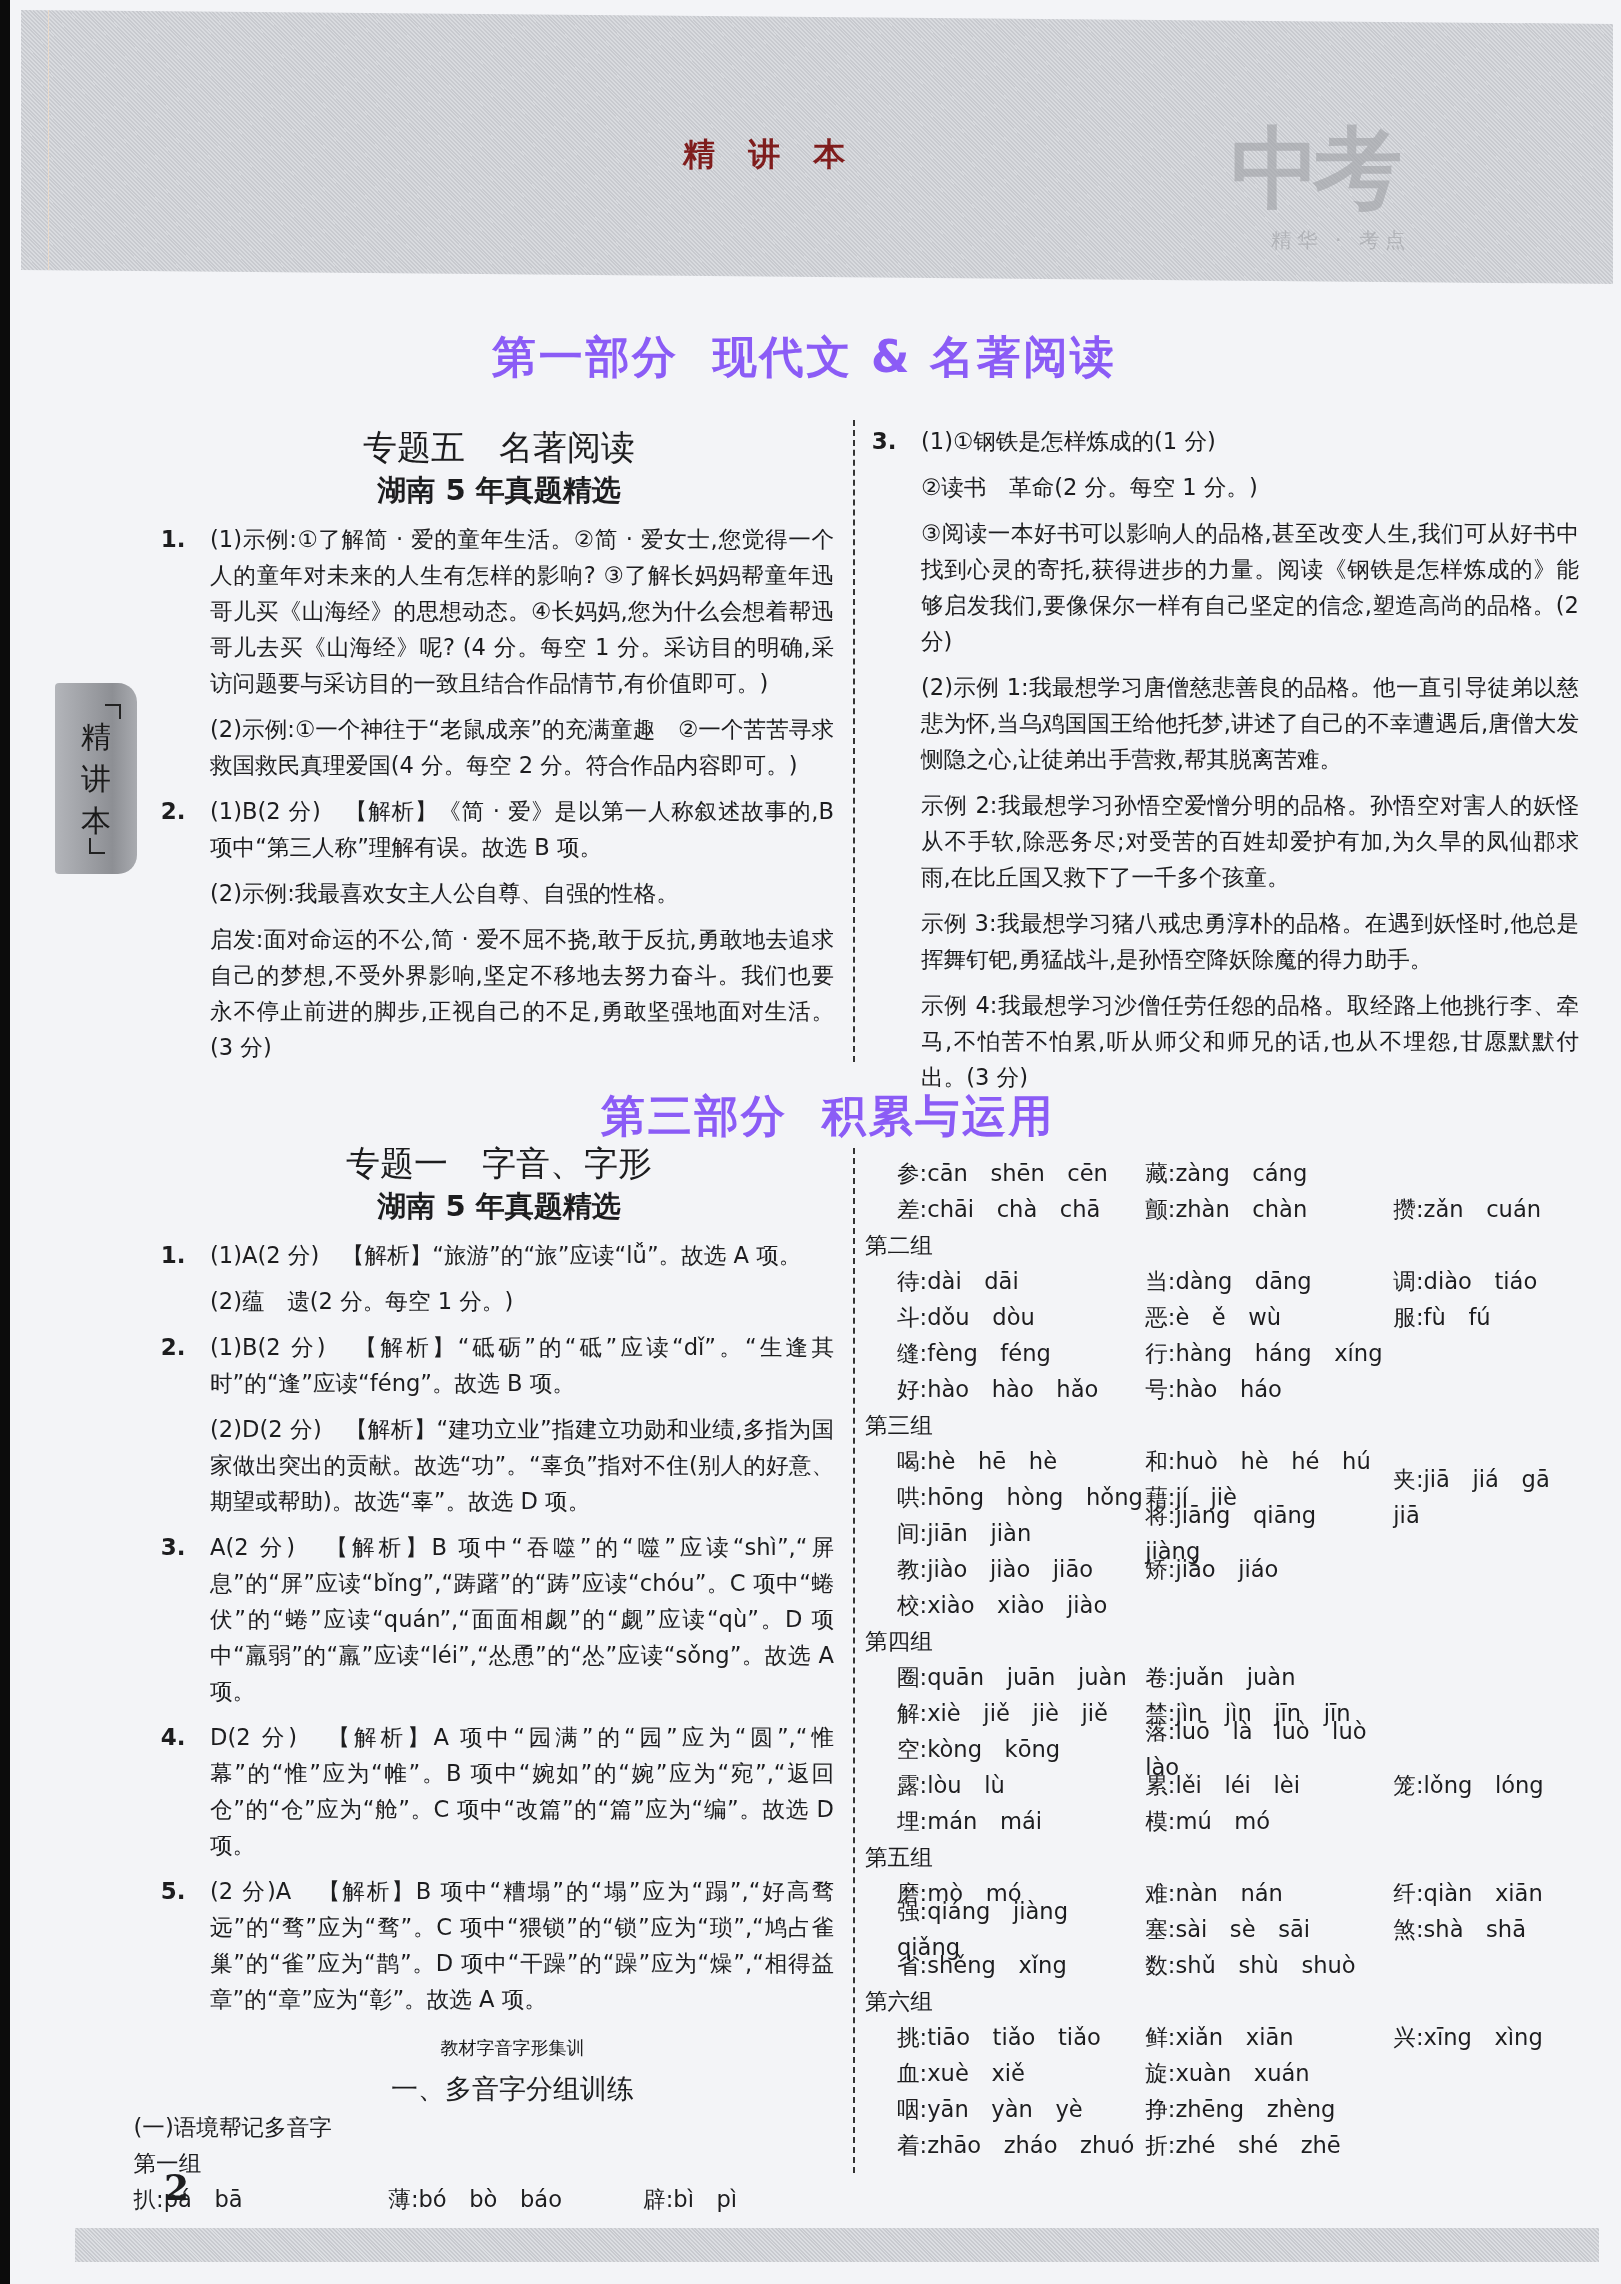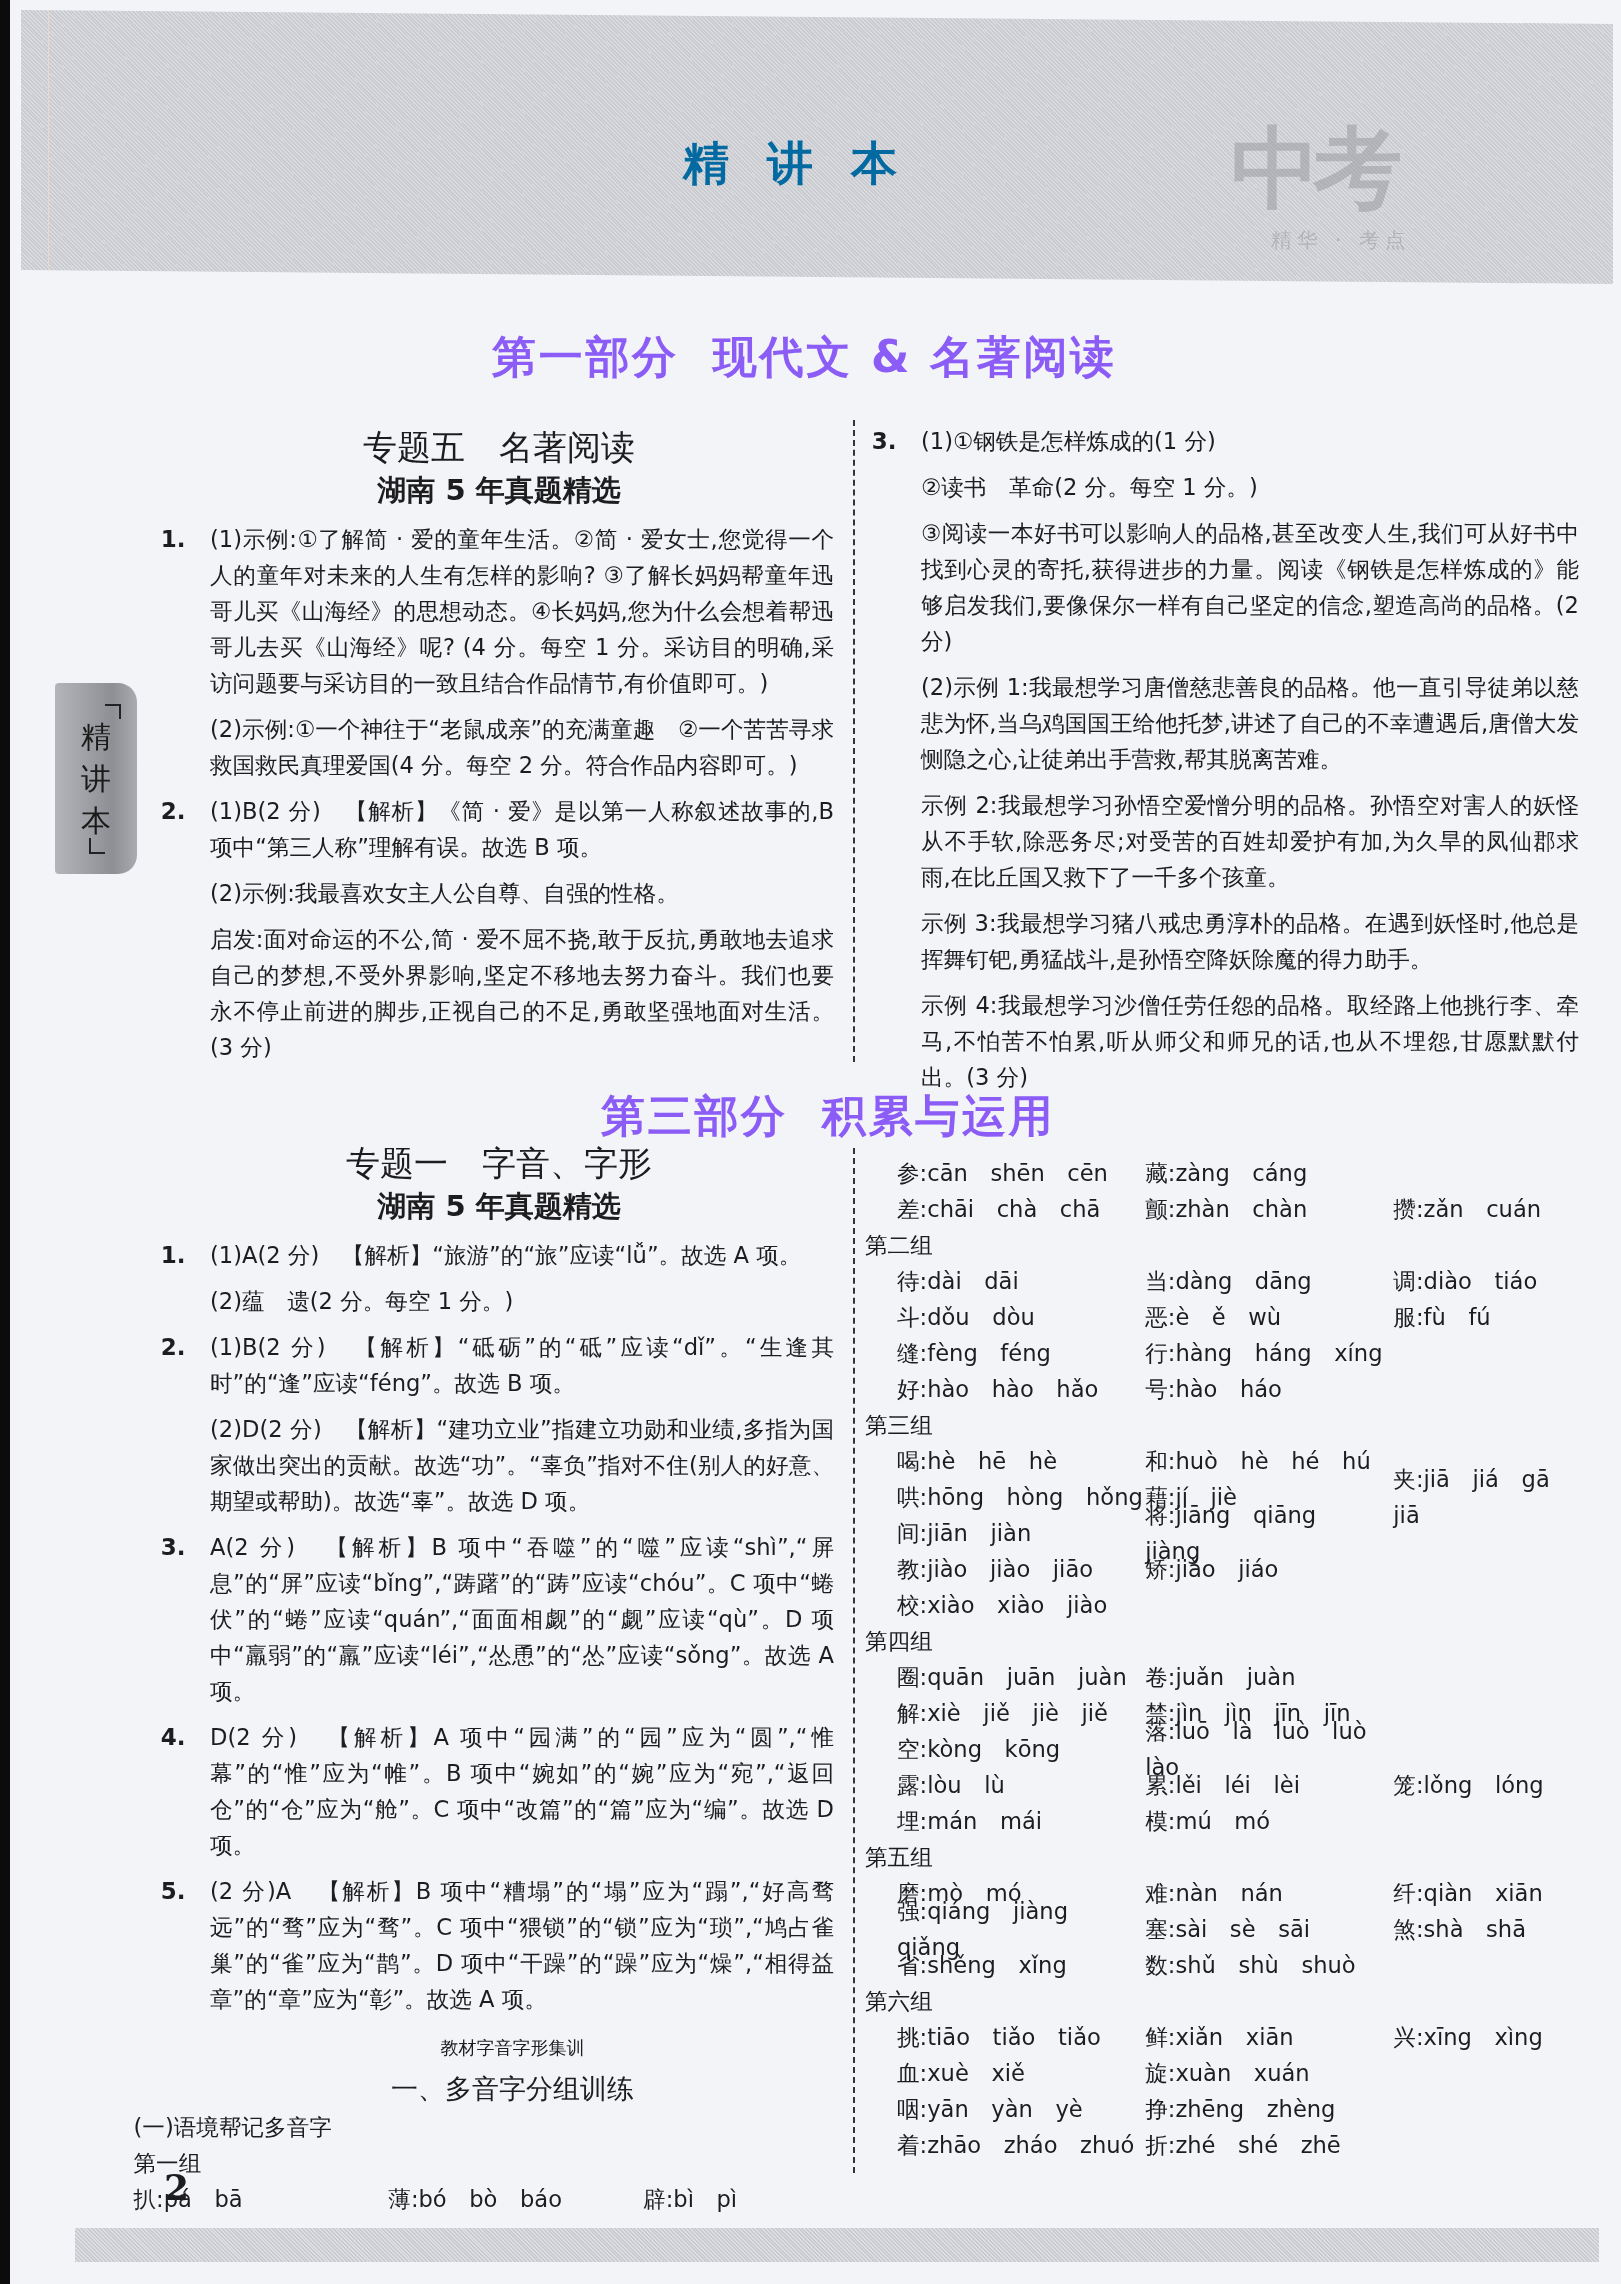--- a/index.html
+++ b/index.html
@@ -10,22 +10,22 @@
     color: #1d1d1f;
   }
   .left-edge { position: absolute; left: 0; top: 0; width: 9.6px; height: 2284px; background: #0c0c0c; }
   .top-band {
     position: absolute; left: 20.5px; top: 9.6px; width: 1592px; height: 260px;
     background: repeating-linear-gradient(45deg, #c8cacf 0 1.4px, #d9dbdf 1.4px 2.7px);
     transform: skewY(0.5deg); transform-origin: left top;
   }
   .top-band-rule { position: absolute; left: 48px; top: 9.6px; width: 1.4px; height: 260px; background: #e9d9c9; }
   .book-title {
-    position: absolute; left: 683px; top: 133px; font-size: 46px; font-weight: bold; letter-spacing: 11px;
-    font-family: "DejaVu Serif", "Liberation Serif", serif; color: #0369a1;
+    position: absolute; left: 683px; top: 133px; font-size: 32px; font-weight: bold; letter-spacing: 11px;
+    font-family: "DejaVu Serif", "Liberation Serif", serif; color: #7f1d1d;
   }
   .watermark {
     position: absolute; left: 1231px; top: 109px; font-size: 89px; font-weight: bold; color: #9a9ca1; opacity: 0.55;
     letter-spacing: -6.8px;
   }
   .watermark-sub { position: absolute; left: 1271px; top: 226px; font-size: 20.5px; color: #9a9ca1; opacity: 0.55; letter-spacing: 5.5px; }
 
   .part-title {
     position: absolute; font-size: 44px; font-weight: bold; color: #8b5cf6; letter-spacing: 2.7px;
   }

